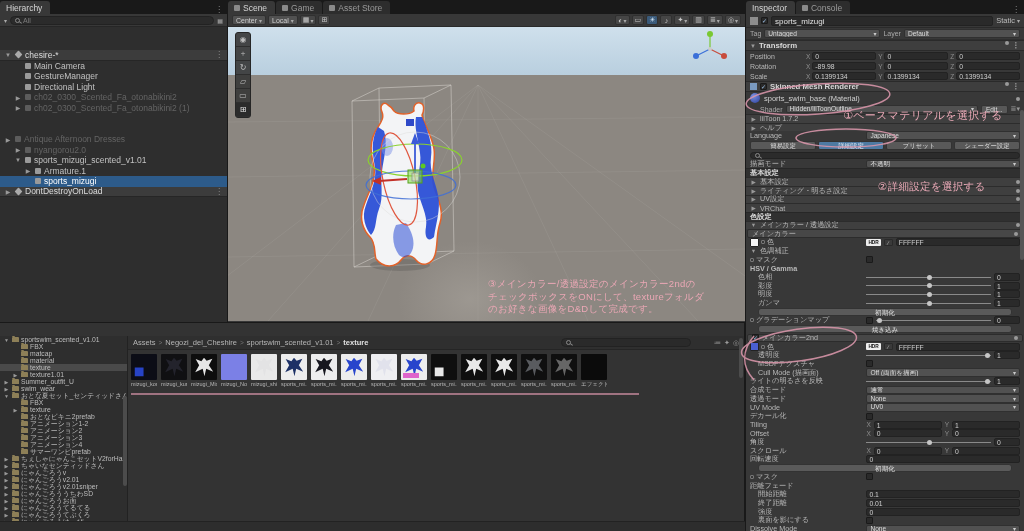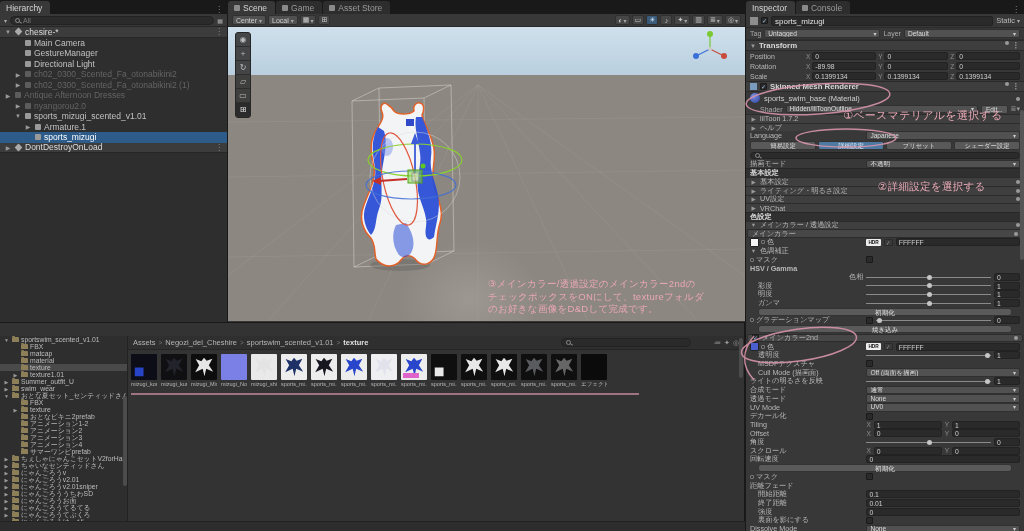--- a/index.html
+++ b/index.html
@@ -134,21 +134,21 @@
     </div>
     <div id="h-search">
       <span class="caret">▾</span>
       <div class="sfield">
         <span class="mag"></span>
         <span>All</span>
       </div>
       <span class="caret">▦</span>
     </div>
     <div id="h-tree">
-        <div class="hrow scene" style="padding-left: 4px;">
+        <div class="hrow scene" style="padding-left: 4px; margin-top: 23px;">
           <span class="arr">▼</span>
           <span class="unity"></span>
           <span>chesire-*</span>
           <span class="menu">⋮</span>
         </div>
         <div class="hrow" style="padding-left: 14px;">
           <span class="arr"></span>
           <span class="cube"></span>
           <span>Main Camera</span>
         </div>
@@ -165,21 +165,21 @@
         <div class="hrow dis" style="padding-left: 14px;">
           <span class="arr">▶</span>
           <span class="cube"></span>
           <span>ch02_0300_Scented_Fa_otonabikini2</span>
         </div>
         <div class="hrow dis" style="padding-left: 14px;">
           <span class="arr">▶</span>
           <span class="cube"></span>
           <span>ch02_0300_Scented_Fa_otonabikini2 (1)</span>
         </div>
-        <div class="hrow dis" style="">
+        <div class="hrow dis" style=" margin-top: 21px;">
           <span class="arr">▶</span>
           <span class="cube"></span>
           <span>Antique Afternoon Dresses</span>
         </div>
         <div class="hrow dis" style="padding-left: 14px;">
           <span class="arr">▶</span>
           <span class="cube"></span>
           <span>nyangorou2.0</span>
         </div>
         <div class="hrow" style="padding-left: 14px;">
@@ -787,21 +787,21 @@
             <span>マスク</span>
           </span>
           <div class="ctrl">
             <span class="chk"></span>
           </div>
         </div>
         <div class="irow">
           <span style="font-weight: bold;">HSV / Gamma</span>
         </div>
         <div class="irow">
-          <span class="lab" style="padding-left: 8px; justify-content: flex-end;">
+          <span class="lab" style="padding-left: 8px;">
             <span>色相</span>
           </span>
           <div class="ctrl">
             <div class="track">
               <div class="knob" style="left: calc(50% - 2px);"></div>
             </div>
             <div class="fieldbox slval">0</div>
           </div>
         </div>
         <div class="irow">

